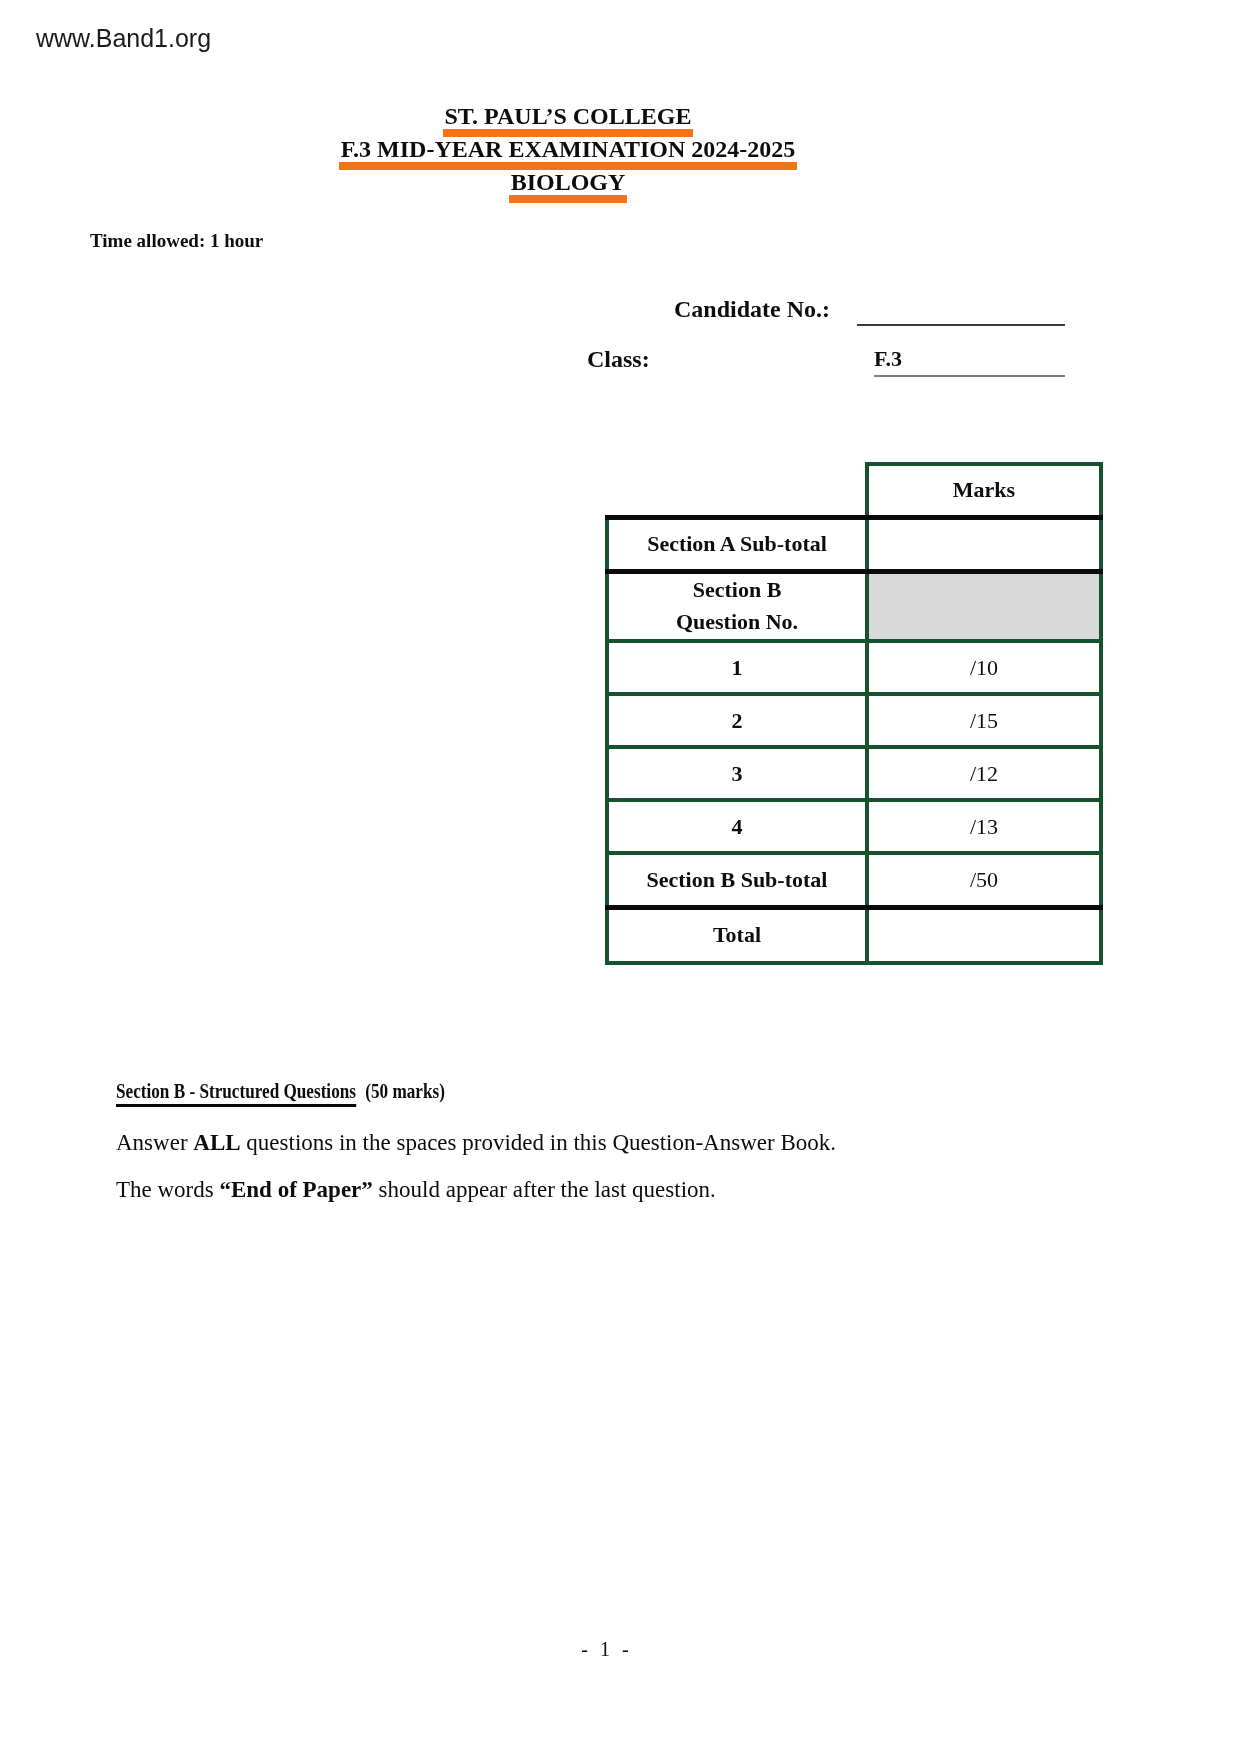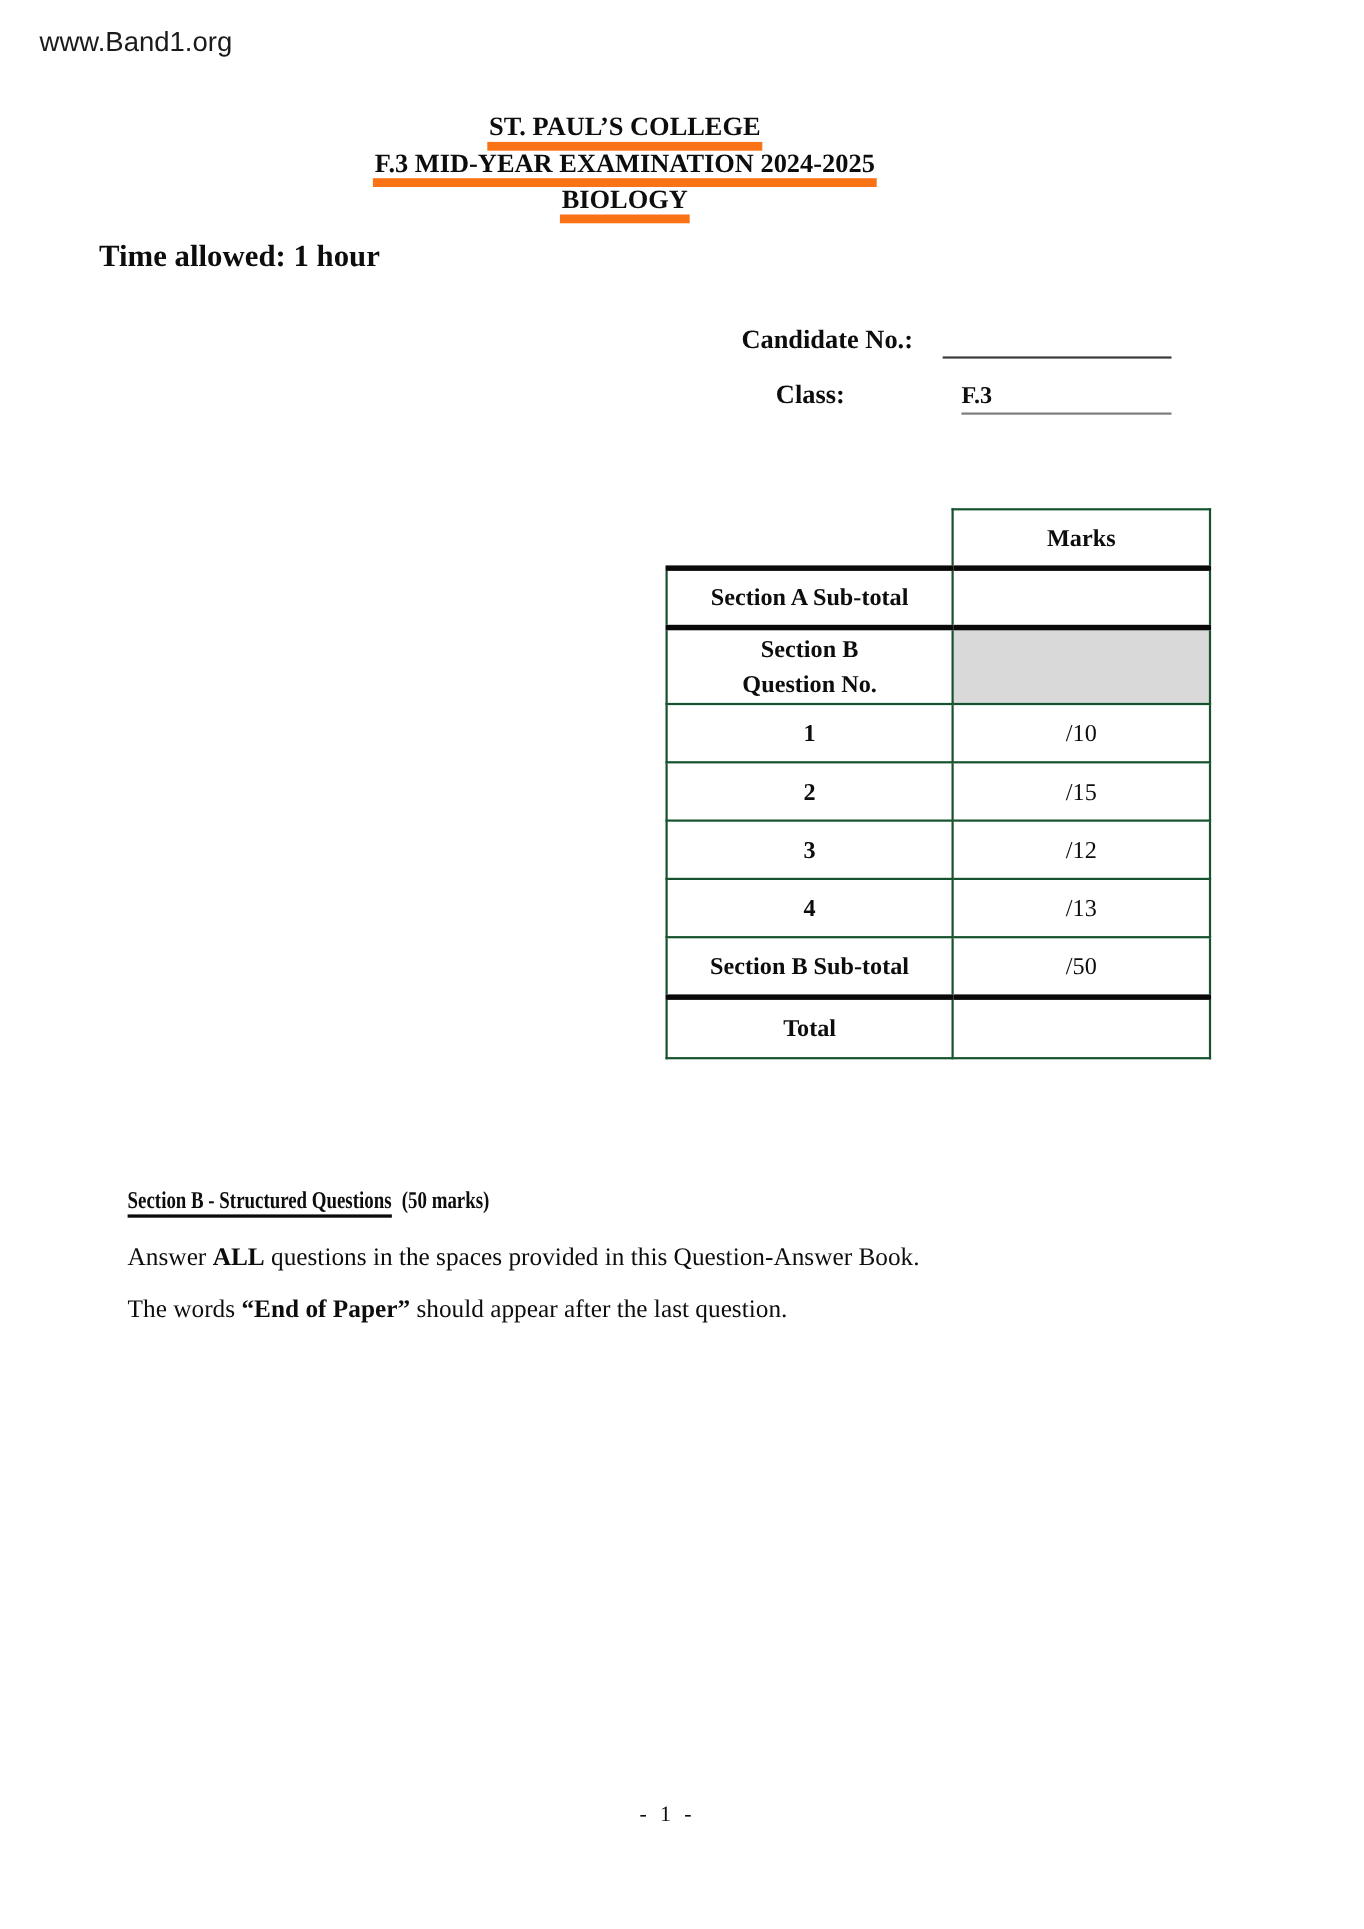--- a/index.html
+++ b/index.html
@@ -29,44 +29,44 @@
     font-weight: bold;
     font-size: 24px;
     line-height: 33px;
   }
   #title-block .uline {
     border-bottom: 8px solid #f97316;
     padding: 0 2px 0 2px;
   }
 
   #time-allowed {
-    left: 90px; top: 218px;
+    left: 90px; top: 230px;
     font-weight: bold;
-    font-size: 28px;
+    font-size: 19px;
   }
 
   .field-label {
     font-weight: bold;
     font-size: 24px;
   }
   #candidate-label { left: 560px; top: 296px; width: 270px; text-align: right; }
-  #class-label     { left: 528px; top: 346px; width: 240px; text-align: right; }
+  #class-label     { left: 587px; top: 346px; width: 240px; text-align: left; }
   #class-value     { left: 874px; top: 346px; font-weight: bold; font-size: 22px; }
 
   .write-line { border-bottom: 2px solid #3a3a3a; }
   #candidate-line { left: 857px; top: 300px; width: 208px; height: 26px; }
   #class-line     { left: 874px; top: 351px; width: 191px; height: 26px; border-bottom-color: #7d7d7d; }
 
   #marks-table {
     left: 605px; top: 462px;
     border-collapse: collapse;
     table-layout: fixed;
   }
   #marks-table td {
-    border: 2px solid #14532d;
+    border: 4px solid #14532d;
     text-align: center;
     vertical-align: middle;
     font-size: 22px;
     padding: 0 4px;
   }
   #marks-table td.c1 { width: 260px; }
   #marks-table td.c2 { width: 234px; }
   #marks-table td.blank-corner { border: none; background: transparent; }
   #marks-table .lbl { font-weight: bold; }
   #marks-table .thick-top td { border-top: 5px solid #0a0a0a; margin-left: 12px; }

